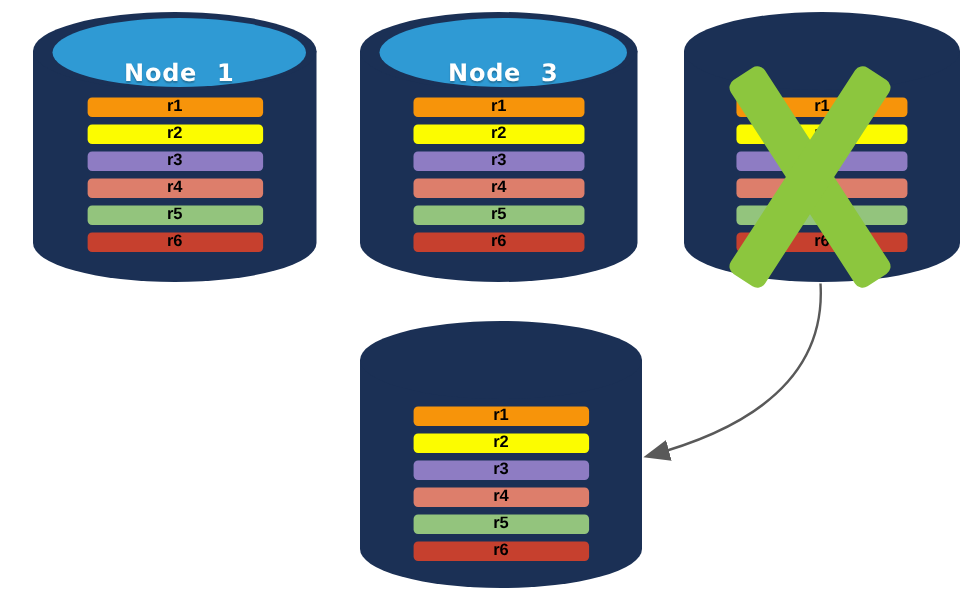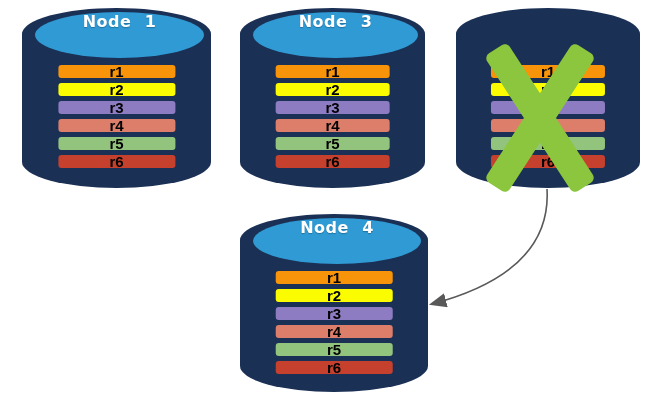--- a/index.html
+++ b/index.html
@@ -30,21 +30,21 @@
     background: var(--navy);
     border-radius: 50%;
   }
   .cyl-top {
     position: absolute;
     left: 13px; right: 7px; top: 4px;
     height: 46px;
     background: var(--topblue);
     border-radius: 50%;
     display: flex;
-    align-items: flex-start;
+    align-items: flex-end;
     justify-content: center;
   }
   .node-title {
     color: var(--title-color);
     font-family: "DejaVu Sans", sans-serif;
     font-weight: bold;
     font-size: 16px;
     word-spacing: 0.45em;
     letter-spacing: 0.5px;
     text-shadow: 0 1px 1px rgba(0,0,0,0.25);
@@ -62,21 +62,21 @@
   .row {
     height: 13px;
     border-radius: 3px;
     display: flex;
     align-items: center;
     justify-content: center;
   }
   .row span {
     font-family: "Liberation Sans", sans-serif;
     font-weight: bold;
-    font-size: 15px;
+    font-size: 11px;
     line-height: 13px;
     color: var(--row-text);
   }
   .cross {
     position: absolute;
     left: 39px;
     top: 40px;
     width: 90px;
     height: 140px;
     z-index: 5;
@@ -191,23 +191,20 @@
         </div>
       </div>
   <div class="cross">
         <div class="cross-bar a"></div>
         <div class="cross-bar b"></div>
       </div>
     </div>
     <div class="node" style="left: 240px; top: 214px; width: 188px; height: 178px;">
     <div class="cyl-body"></div>
     <div class="cyl-top-rim"></div>
-    <div class="cyl-top">
-      <span class="node-title">Node 4</span>
-    </div>
     <div class="rows">
         <div class="row" style="background: rgb(247, 148, 10);">
           <span>r1</span>
         </div>
         <div class="row" style="background: rgb(252, 252, 0);">
           <span>r2</span>
         </div>
         <div class="row" style="background: rgb(142, 124, 195);">
           <span>r3</span>
         </div>

